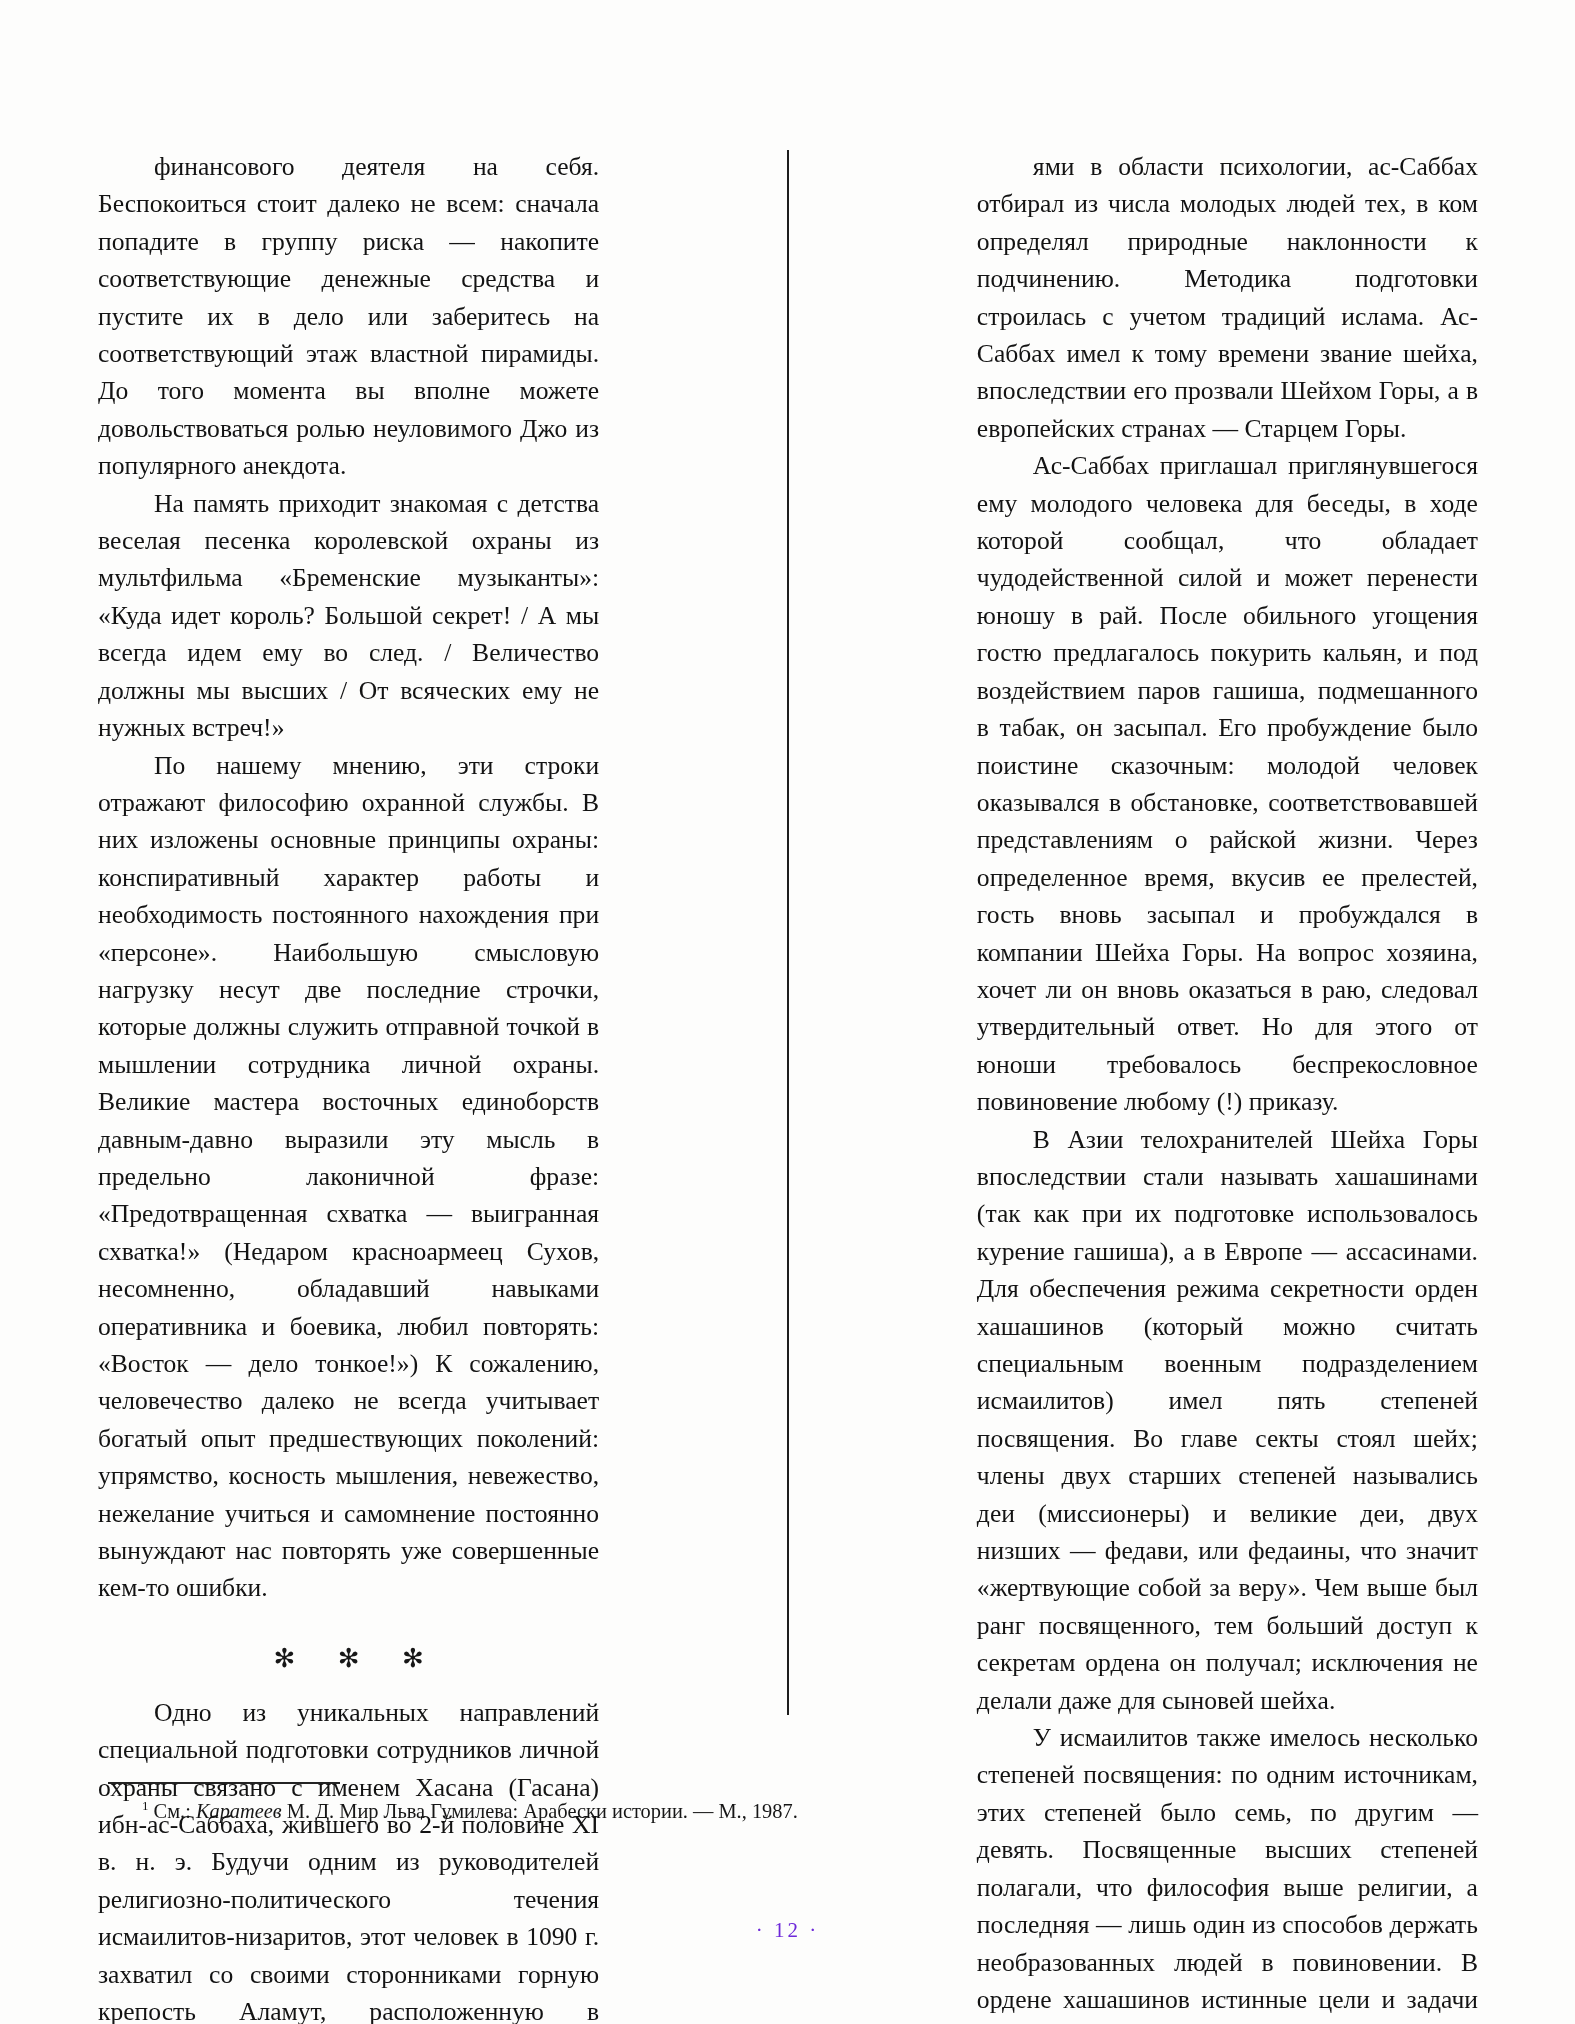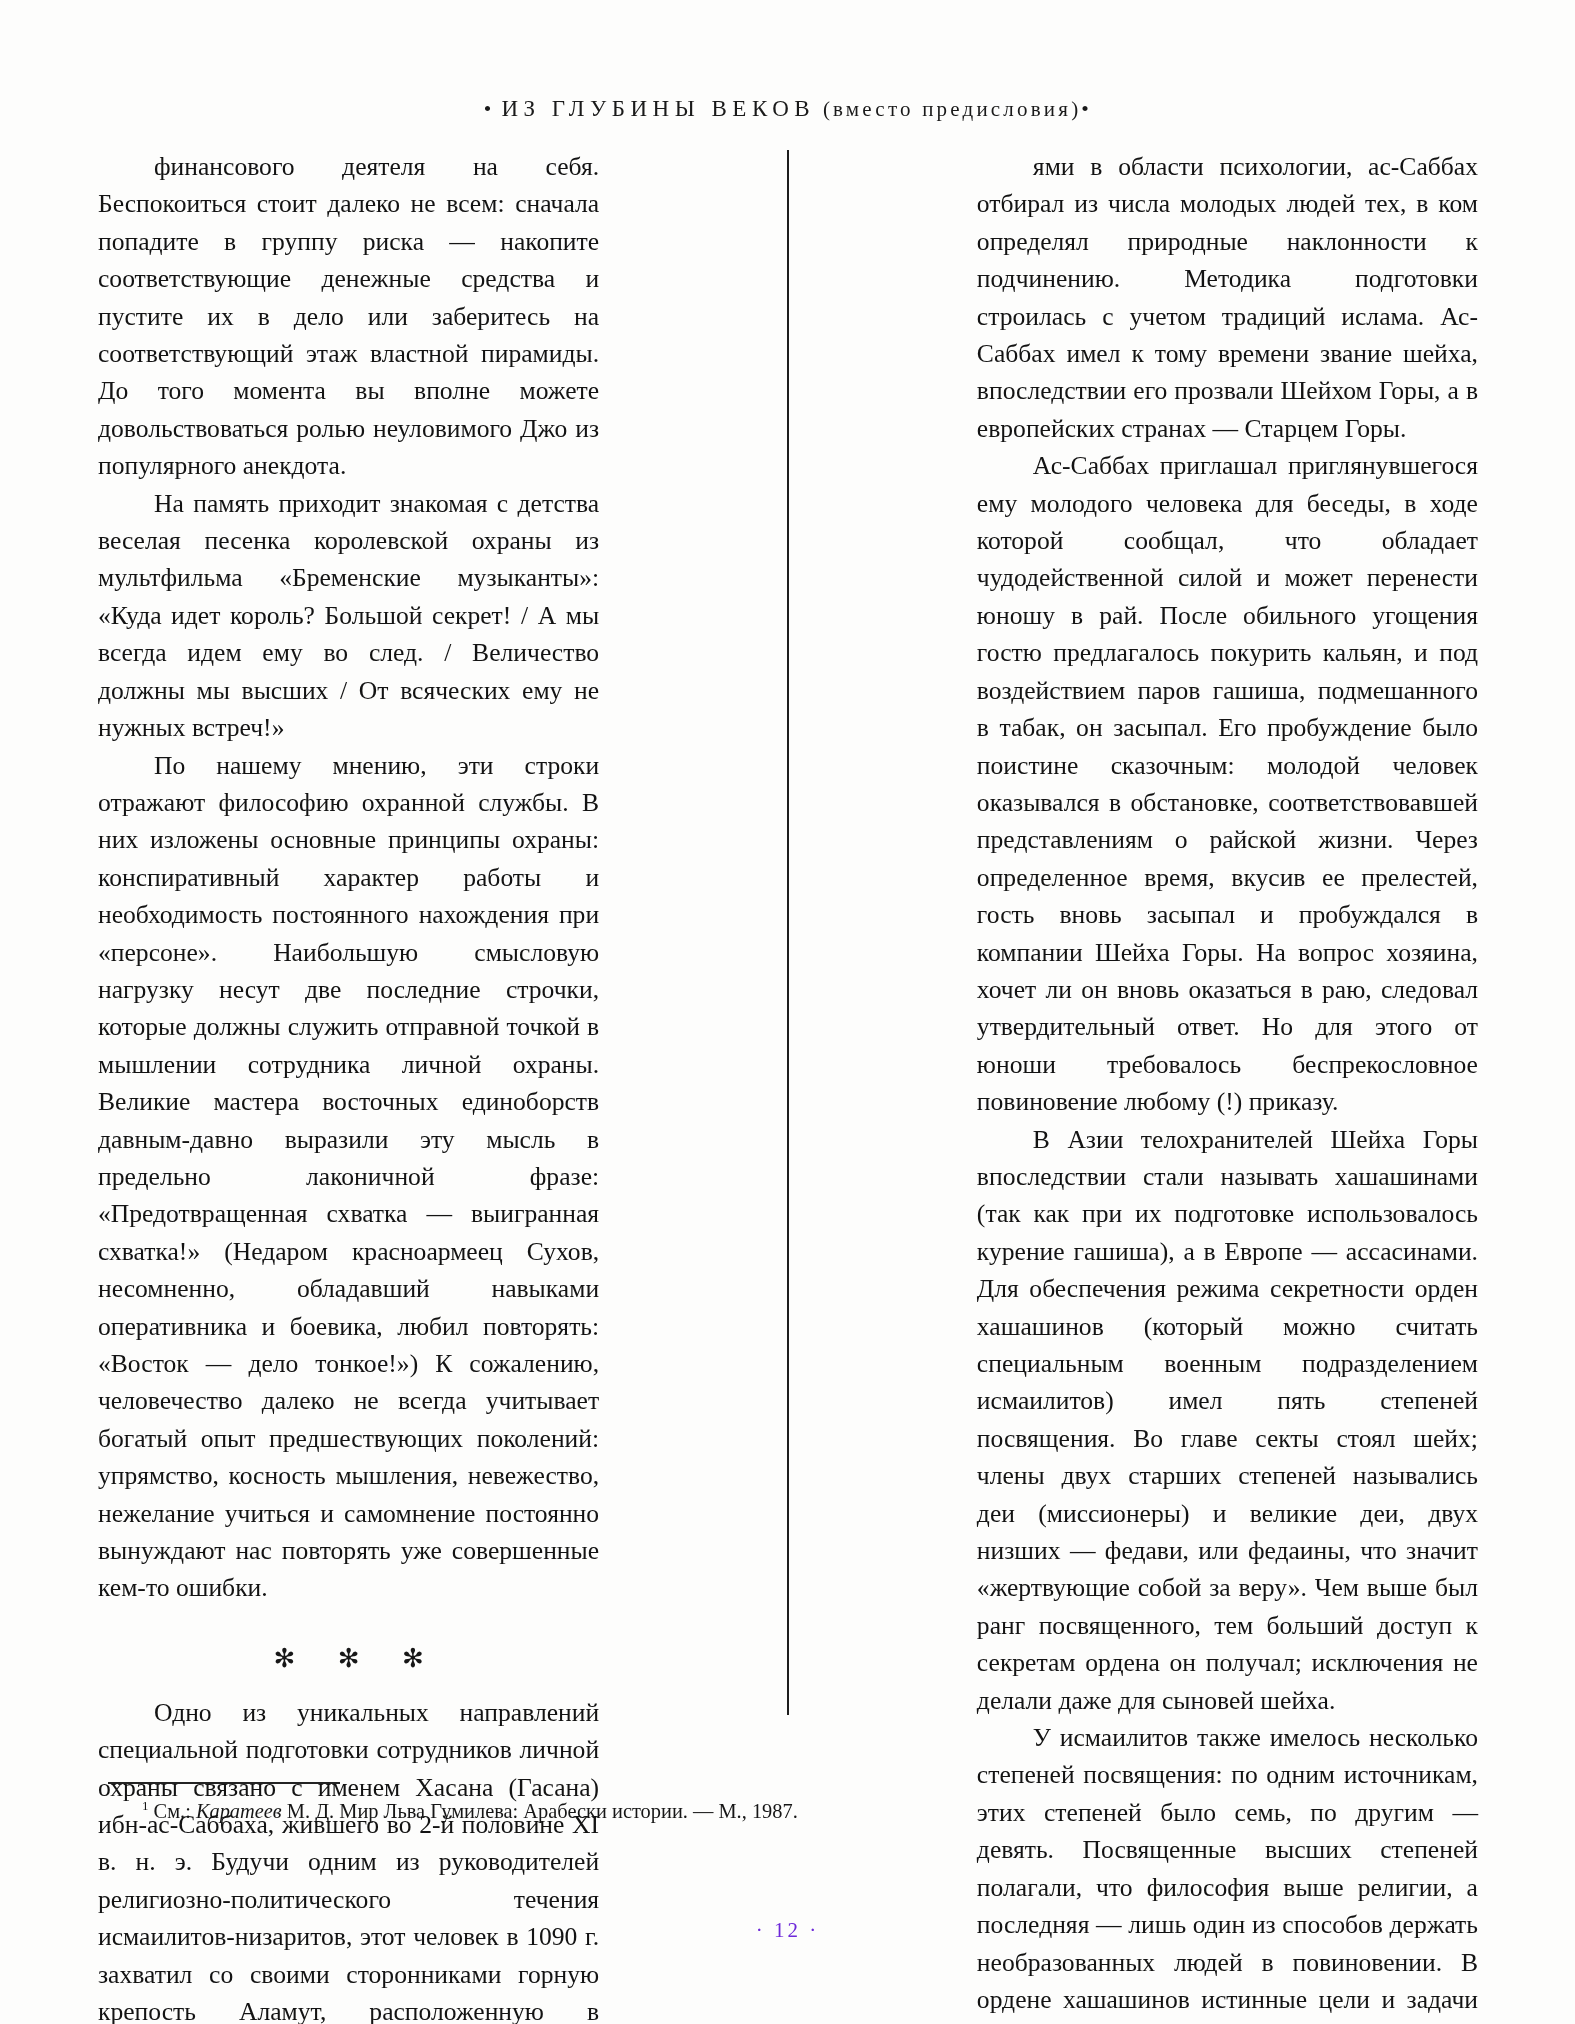--- a/index.html
+++ b/index.html
@@ -127,23 +127,20 @@
     font-size: 21px;
     letter-spacing: 3px;
     color: #6d28d9;
   }
 </style>
 </head>
 <body>
 
 <div class="page">
 
-  <div class="running-head">
-    <span>•</span><span>&nbsp;</span><span class="rh-main">ИЗ ГЛУБИНЫ ВЕКОВ</span><span>&nbsp;</span><span class="rh-sub">(вместо предисловия)</span><span>•</span>
-  </div>
 
   <div class="columns">
 
     <div class="col col-left">
       <p class="body">финансового деятеля на себя. Беспокоиться стоит далеко не всем: сначала попадите в группу риска — накопите соответствующие денежные средства и пустите их в дело или заберитесь на соответствующий этаж властной пирамиды. До того момента вы вполне можете довольствоваться ролью неуловимого Джо из популярного анекдота.</p>
       <p class="body">На память приходит знакомая с детства веселая песенка королевской охраны из мультфильма «Бременские музыканты»: «Куда идет король? Большой секрет! / А мы всегда идем ему во след. / Величество должны мы высших / От всяческих ему не нужных встреч!»</p>
       <p class="body">По нашему мнению, эти строки отражают философию охранной службы. В них изложены основные принципы охраны: конспиративный характер работы и необходимость постоянного нахождения при «персоне». Наибольшую смысловую нагрузку несут две последние строчки, которые должны служить отправной точкой в мышлении сотрудника личной охраны. Великие мастера восточных единоборств давным-давно выразили эту мысль в предельно лаконичной фразе: «Предотвращенная схватка — выигранная схватка!» (Недаром красноармеец Сухов, несомненно, обладавший навыками оперативника и боевика, любил повторять: «Восток — дело тонкое!») К сожалению, человечество далеко не всегда учитывает богатый опыт предшествующих поколений: упрямство, косность мышления, невежество, нежелание учиться и самомнение постоянно вынуждают нас повторять уже совершенные кем-то ошибки.</p>
       <div class="stars">✻ ✻ ✻</div>
       <p class="body">Одно из уникальных направлений специальной подготовки сотрудников личной охраны связано с именем Хасана (Гасана) ибн-ас-Саббаха, жившего во 2-й половине XI в. н. э. Будучи одним из руководителей религиозно-политического течения исмаилитов-низаритов, этот человек в 1090 г. захватил со своими сторонниками горную крепость Аламут, расположенную в Северной Персии. Он разработал и внедрил в жизнь оригинальную методику подготовки телохранителей, основанную на беспрекословном исполнении любых его приказов. Обладая отменными знани-</p>
     </div>

